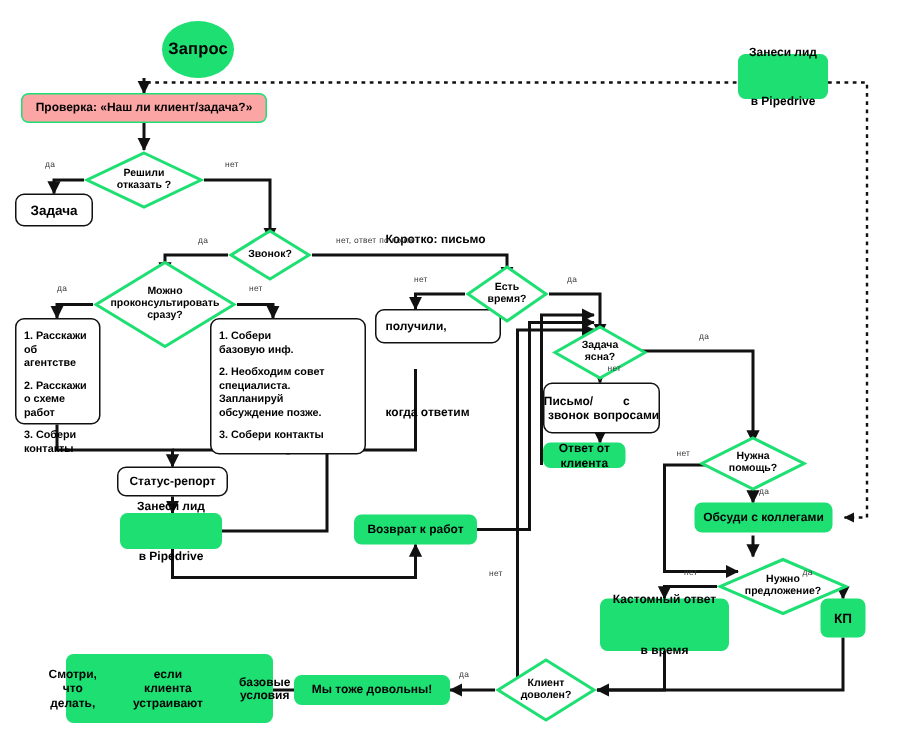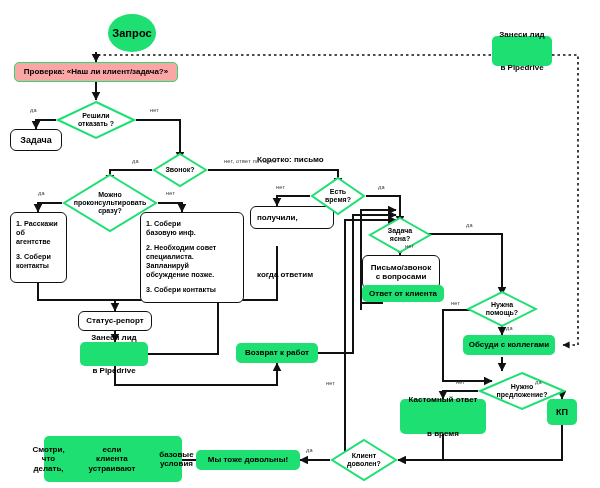--- a/index.html
+++ b/index.html
@@ -209,20 +209,21 @@
   </div>
 
   <div class="node n-green" style="left:492px; top:36px; width:60px; height:30px; flex-direction:column;">
     <span>Занеси лид</span>
     <span>в Pipedrive</span>
   </div>
 
   <div class="node n-list" style="left:10px; top:212px; width:57px; height:71px;">
     <div>
       <span class="li">1. Расскажи<br>об агентстве</span>
+      <span class="li">2. Расскажи<br>о схеме работ</span>
       <span class="li">3. Собери<br>контакты</span>
     </div>
   </div>
 
   <div class="node n-list" style="left:140px; top:212px; width:104px; height:91px;">
     <div>
       <span class="li">1. Собери<br>базовую инф.</span>
       <span class="li">2. Необходим совет<br>специалиста.<br>Запланируй<br>обсуждение позже.</span>
       <span class="li">3. Собери контакты</span>
     </div>
@@ -240,26 +241,26 @@
 
   <div class="node n-green" style="left:80px; top:342px; width:68px; height:24px; flex-direction:column;">
     <span>Занеси лид</span>
     <span>в Pipedrive</span>
   </div>
 
   <div class="node n-green" style="left:236px; top:343px; width:82px; height:20px;">
     <span>Возврат к работ</span>
   </div>
 
-  <div class="node n-blackline" style="left:362px; top:255px; width:78px; height:34px; flex-direction:column;">
+  <div class="node n-blackline" style="left:362px; top:255px; width:78px; height:34px; flex-direction:row;">
     <span>Письмо/звонок</span>
     <span>с вопросами</span>
   </div>
 
-  <div class="node n-green" style="left:362px; top:285px; width:82px; height:17px;">
+  <div class="node n-green" style="left:362px; top:295px; width:55px; height:17px;">
     <span>Ответ от клиента</span>
   </div>
 
   <div class="node n-green" style="left:463px; top:335px; width:92px; height:20px;">
     <span>Обсуди с коллегами</span>
   </div>
 
   <div class="node n-green" style="left:400px; top:399px; width:86px; height:35px; flex-direction:column;">
     <span>Кастомный ответ</span>
     <span>в время</span>

